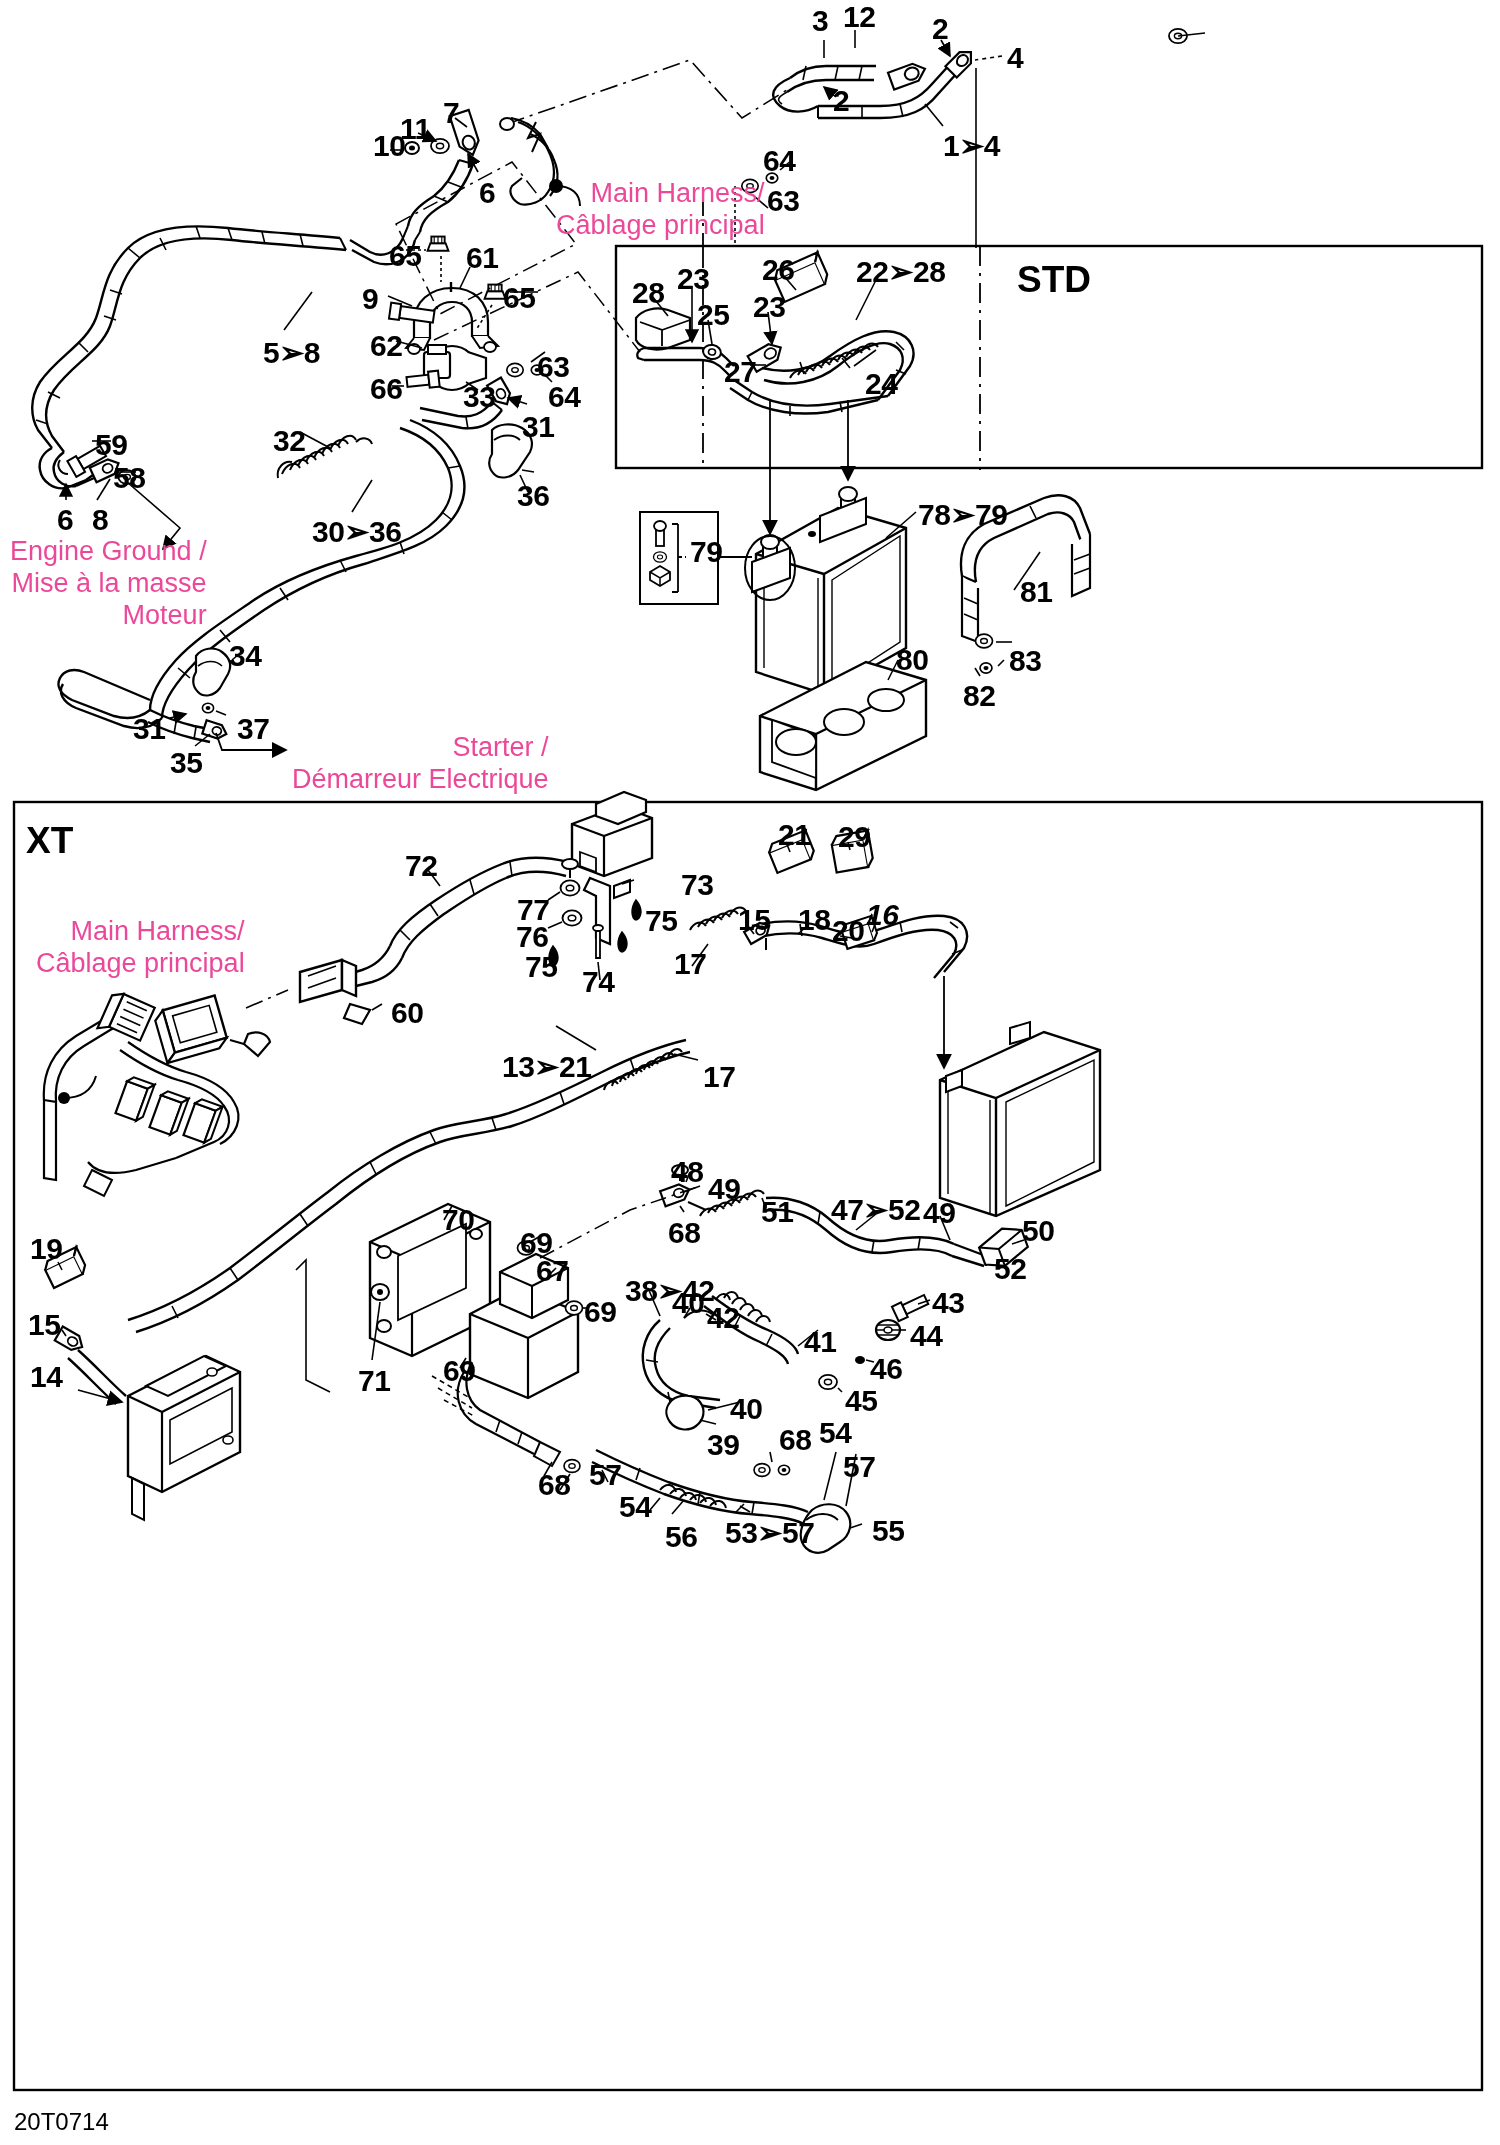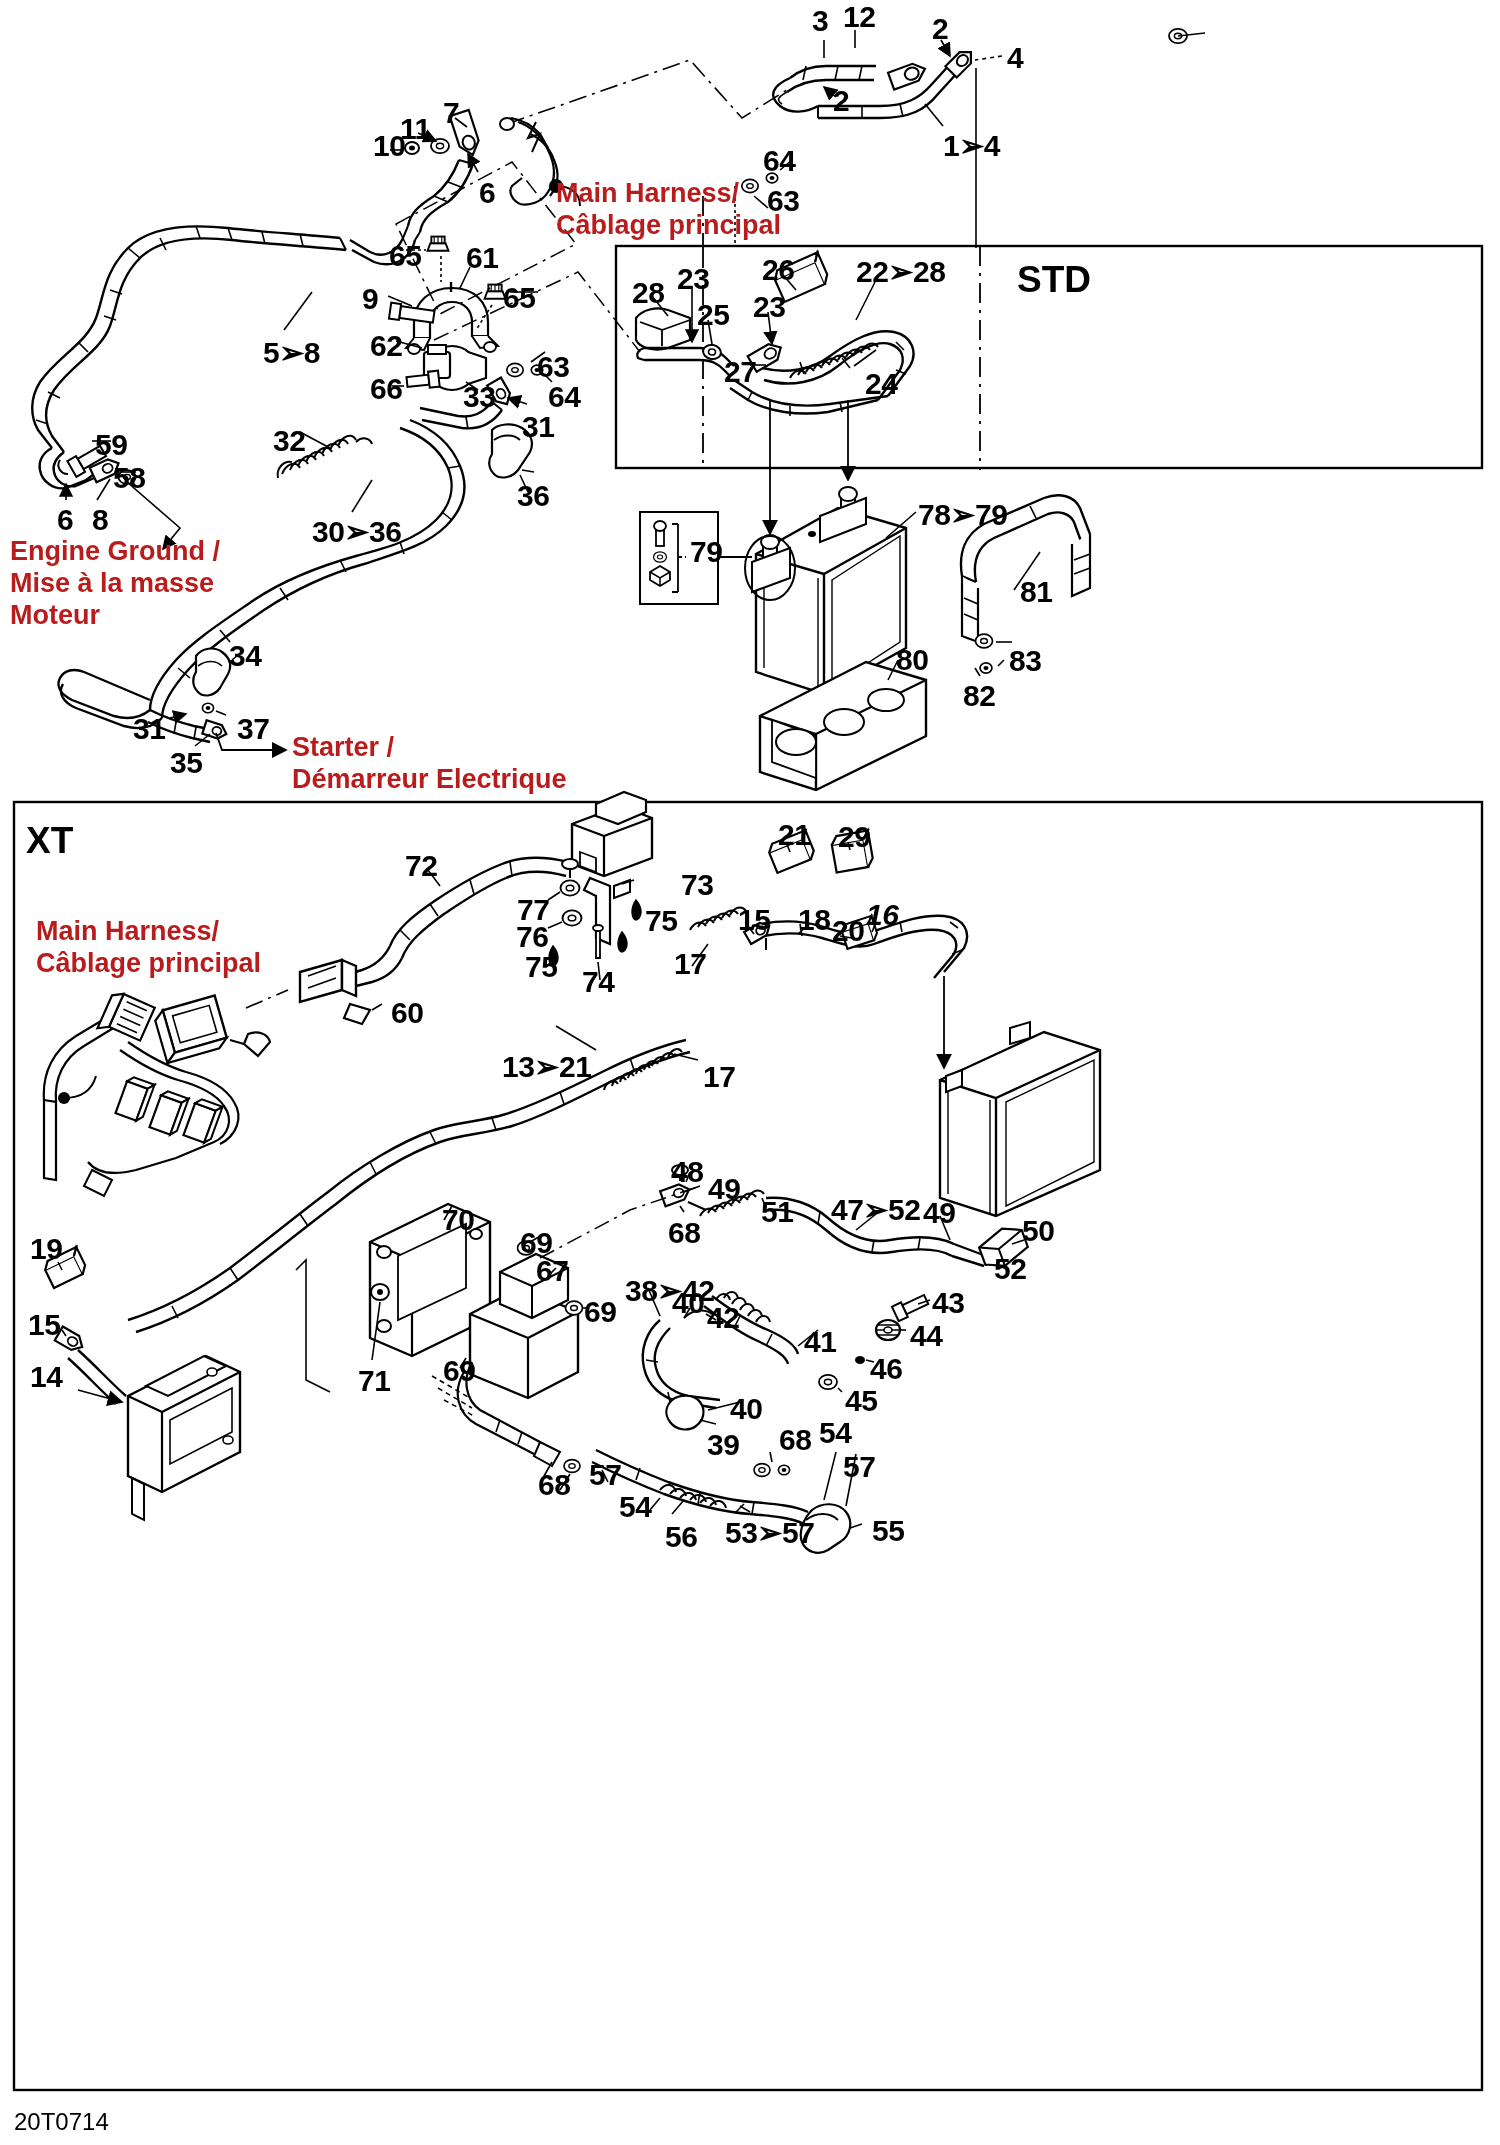--- a/index.html
+++ b/index.html
@@ -31,25 +31,26 @@
     font-weight: bold;
     font-size: 30px;
     line-height: 1.0;
     color: #000;
     white-space: nowrap;
     letter-spacing: -0.5px;
   }
   .cap {
     position: absolute;
     font-family: "Liberation Sans", sans-serif;
-    font-weight: bold;
+    font-weight: normal;
     font-size: 27px;
     line-height: 1.18;
-    color: #b91c1c;
+    color: #ec4899;
     white-space: pre;
+    text-align: right;
   }
   .grouphdr {
     position: absolute;
     font-family: "Liberation Sans", sans-serif;
     font-weight: bold;
     font-size: 37px;
     color: #000;
     white-space: nowrap;
   }
   .footer {

